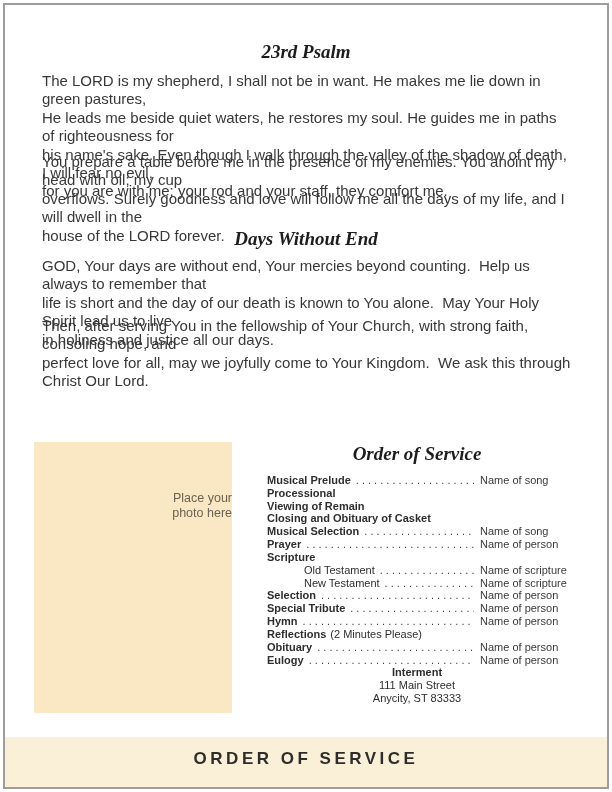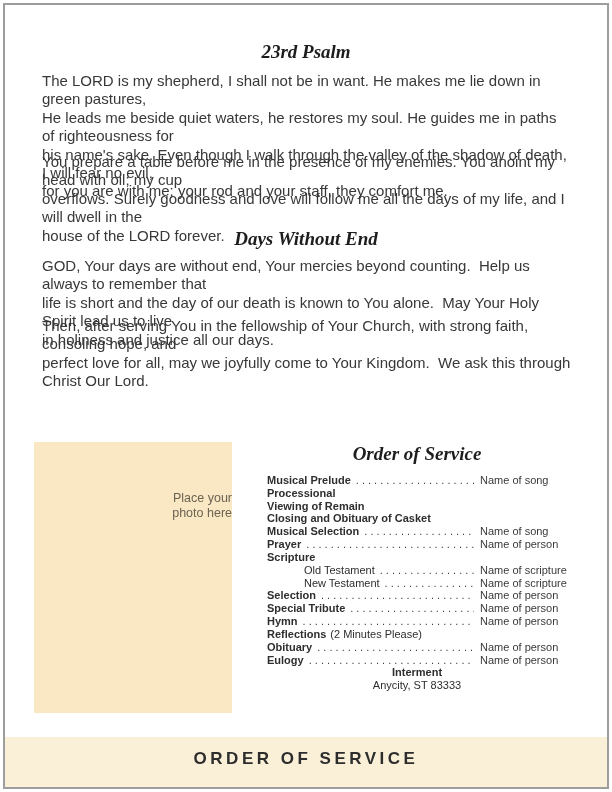--- a/index.html
+++ b/index.html
@@ -222,20 +222,21 @@
           <span class="oos-value">Name of person</span>
         </div>
         <div class="oos-row">
           <span class="oos-label">Eulogy</span>
           <span class="oos-leader">. . . . . . . . . . . . . . . . . . . . . . . . . . . . . . . . . . . . . . . . . . . . . . . . . . . . . . . . . . . .</span>
           <span class="oos-value">Name of person</span>
         </div>
       </div>
     <div class="interment">
       <div class="int-title">Interment</div>
+      <div>111 Main Street</div>
       <div>Anycity, ST 83333</div>
     </div>
   </div>
 
   <div class="footer-banner">
     <span class="banner-text">ORDER OF SERVICE</span>
   </div>
 </div>
 
 </body></html>

